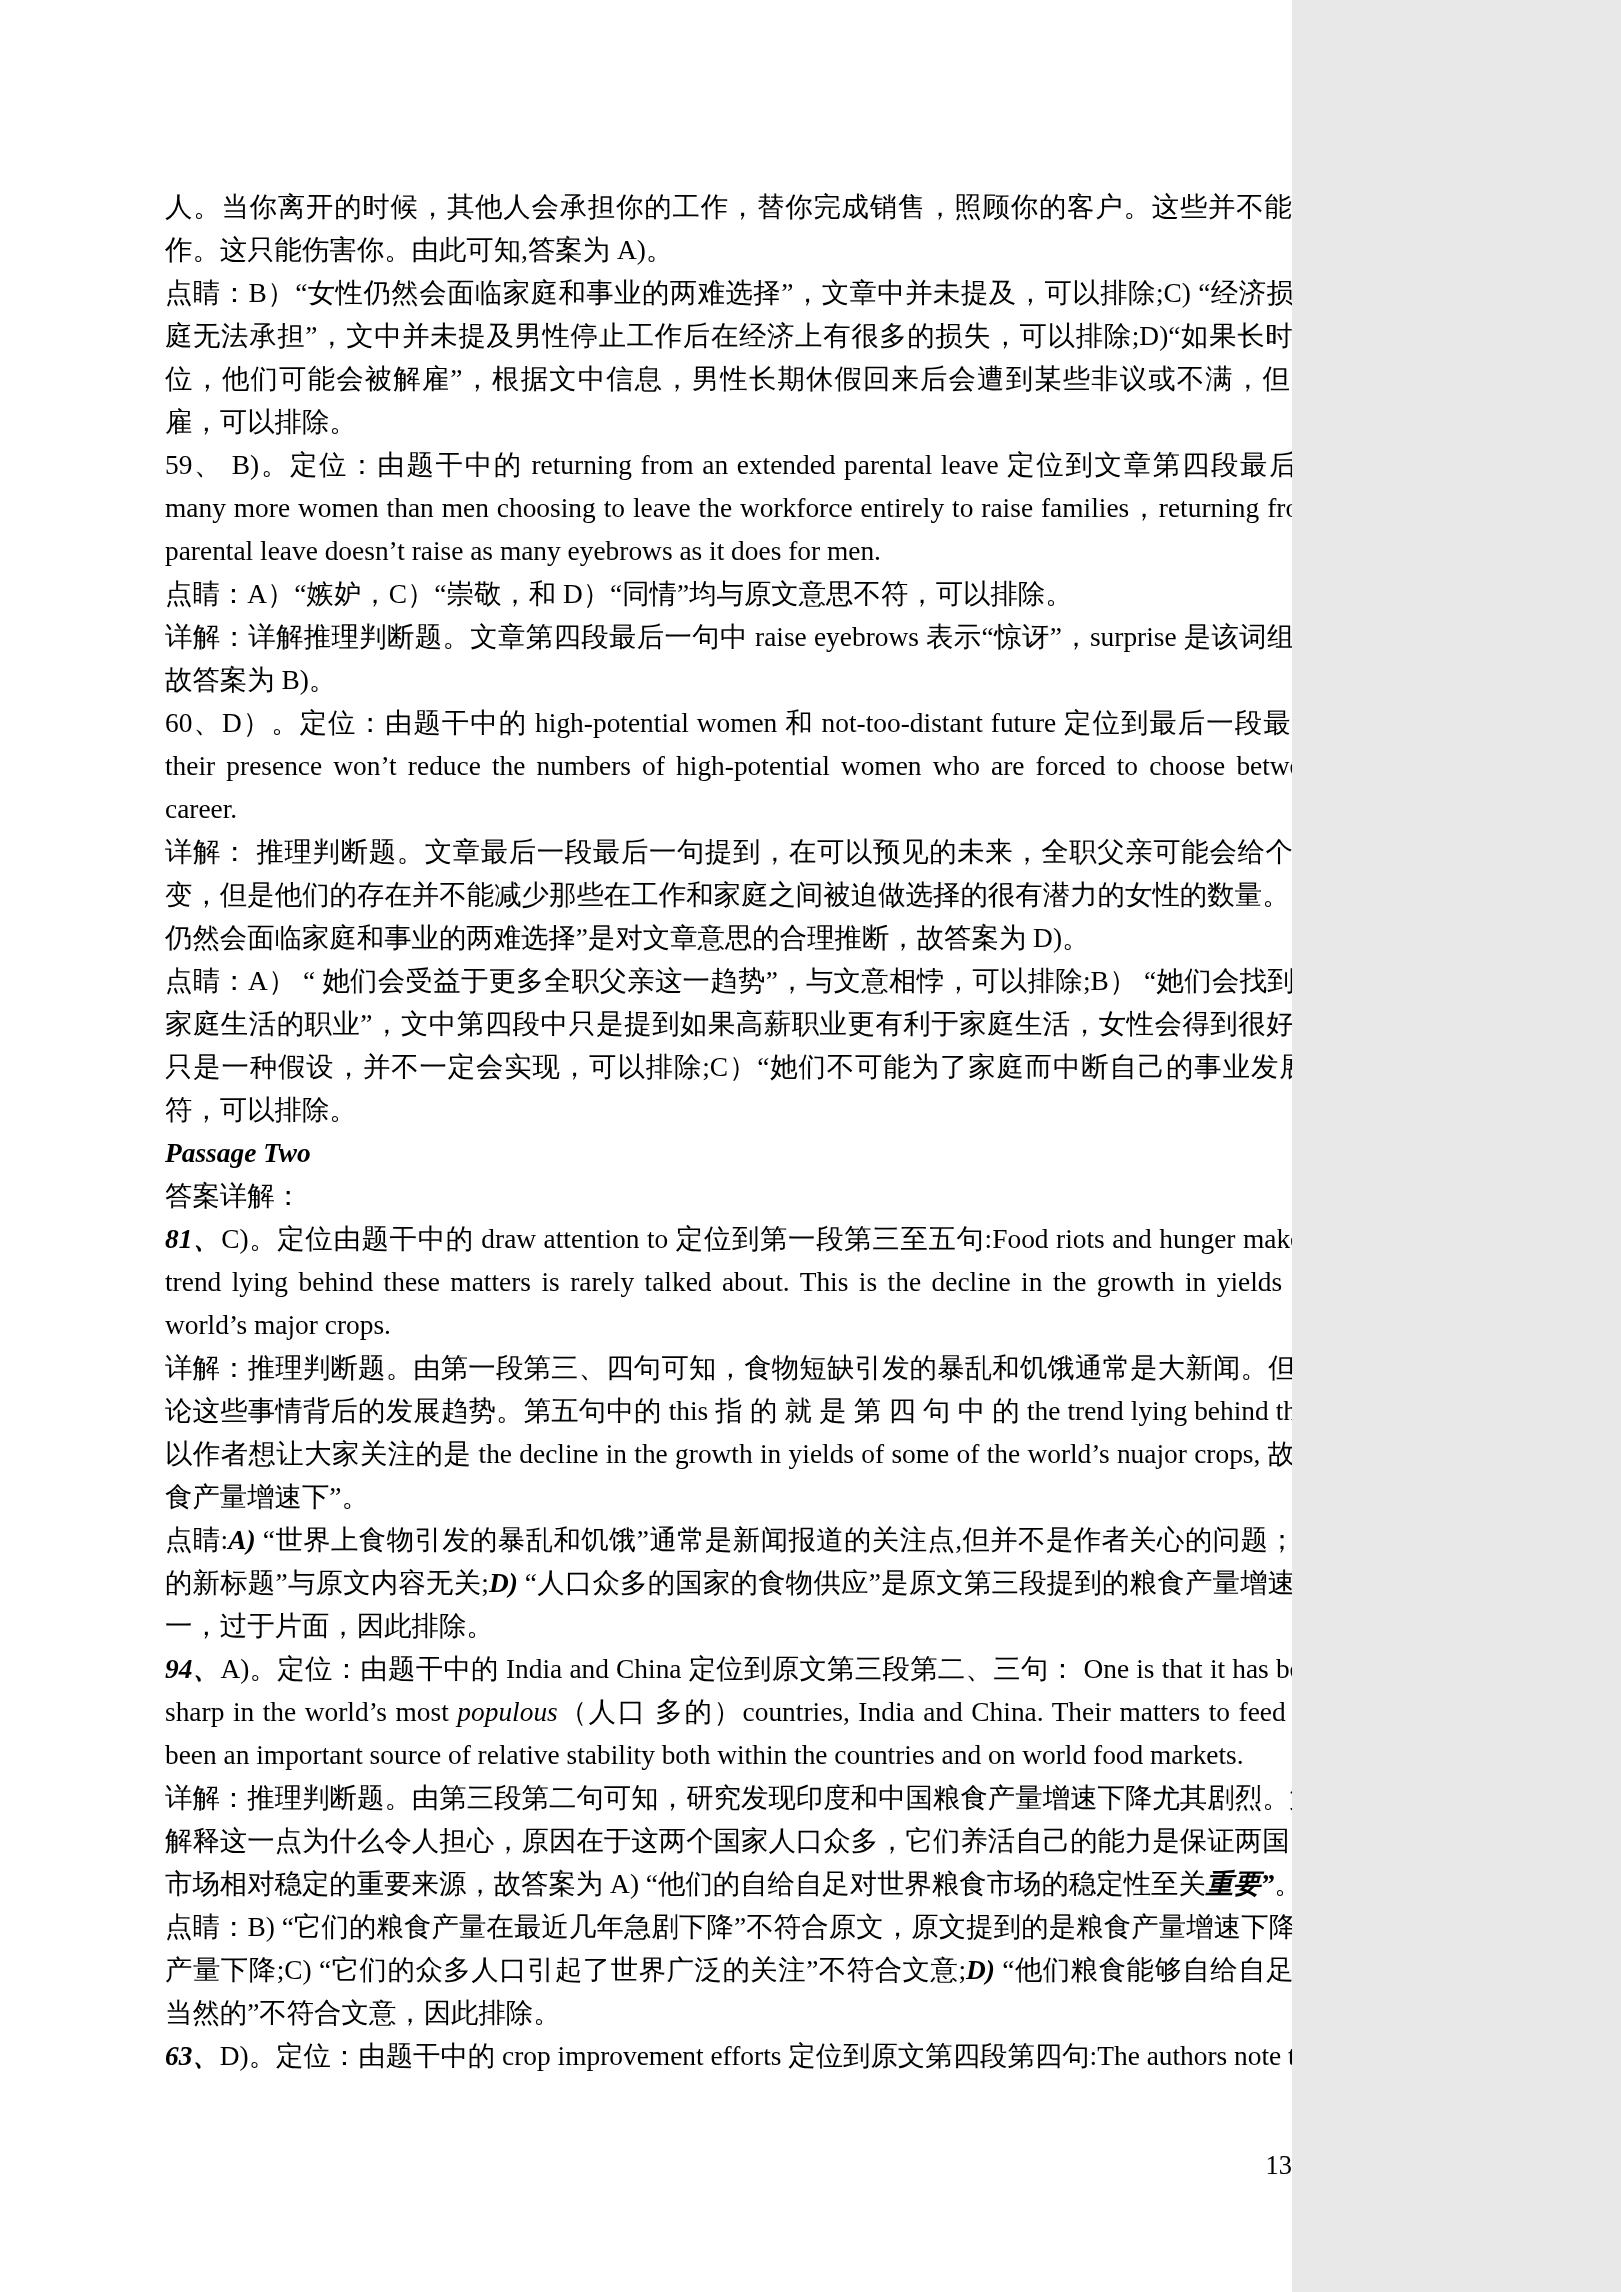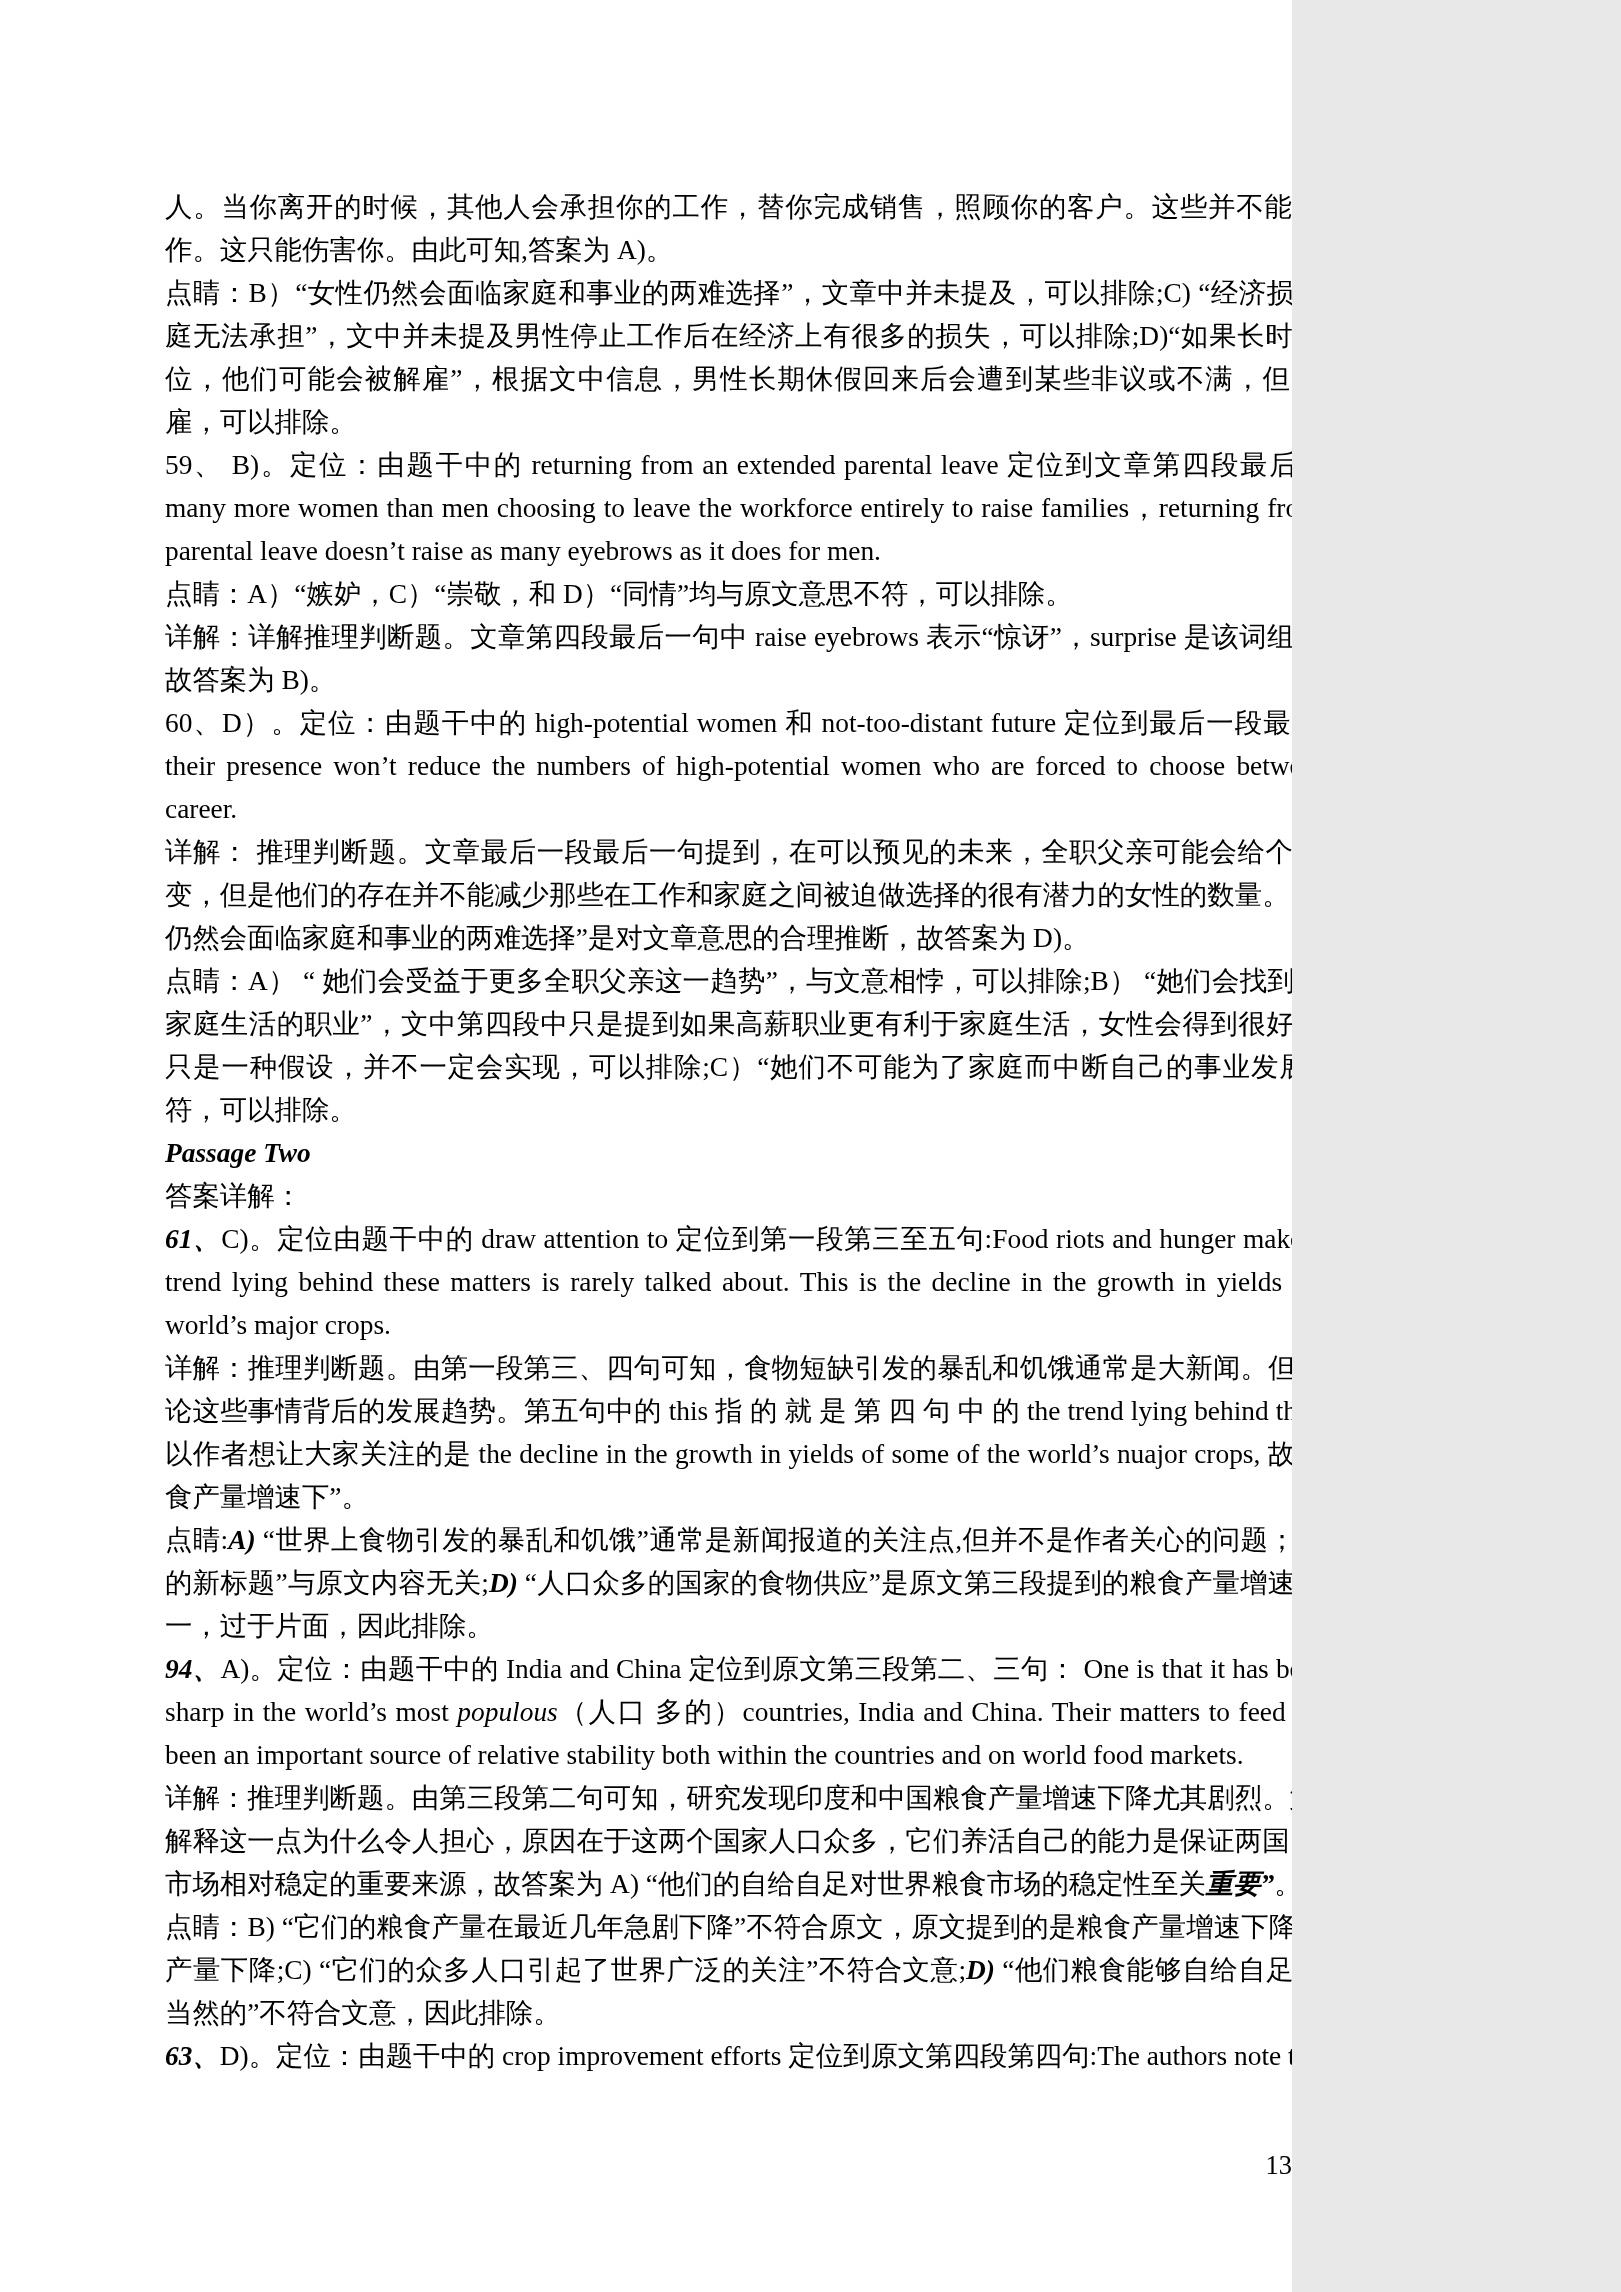--- a/index.html
+++ b/index.html
@@ -41,21 +41,21 @@
       <p><span>人。当你离开的时候，其他人会承担你的工作，替你完成销售，照顾你的客户。这些并不能有助于你的工作。这只能伤害你。由此可知,答案为 A)。</span></p>
       <p><span>点睛：B）“女性仍然会面临家庭和事业的两难选择”，文章中并未提及，可以排除;C) “经济损失会让一个家庭无法承担”，文中并未提及男性停止工作后在经济上有很多的损失，可以排除;D)“如果长时间脱离工作岗位，他们可能会被解雇”，根据文中信息，男性长期休假回来后会遭到某些非议或不满，但并不至于被解雇，可以排除。</span></p>
       <p><span>59、 B)。定位：由题干中的 returning from an extended parental leave 定位到文章第四段最后一句:But with many more women than men choosing to leave the workforce entirely to raise families，returning from an extended parental leave doesn’t raise as many eyebrows as it does for men.</span></p>
       <p><span>点睛：A）“嫉妒，C）“崇敬，和 D）“同情”均与原文意思不符，可以排除。</span></p>
       <p><span>详解：详解推理判断题。文章第四段最后一句中 raise eyebrows 表示“惊讶”，surprise 是该词组的同义转述，故答案为 B)。</span></p>
       <p><span>60、D）。定位：由题干中的 high-potential women 和 not-too-distant future 定位到最后一段最后一句：...but their presence won’t reduce the numbers of high-potential women who are forced to choose between family and career.</span></p>
       <p><span>详解： 推理判断题。文章最后一段最后一句提到，在可以预见的未来，全职父亲可能会给个体家庭带来改变，但是他们的存在并不能减少那些在工作和家庭之间被迫做选择的很有潜力的女性的数量。 选项 D) “女性仍然会面临家庭和事业的两难选择”是对文章意思的合理推断，故答案为 D)。</span></p>
       <p><span>点睛：A） “ 她们会受益于更多全职父亲这一趋势”，与文意相悖，可以排除;B） “她们会找到高薪的更利于家庭生活的职业”，文中第四段中只是提到如果高薪职业更有利于家庭生活，女性会得到很好的发展，而这只是一种假设，并不一定会实现，可以排除;C）“她们不可能为了家庭而中断自己的事业发展”，与原文不符，可以排除。</span></p>
       <p><span class="b">Passage Two</span></p>
       <p><span>答案详解：</span></p>
-      <p><span class="b">61、</span><span>C)。定位由题干中的 draw attention to 定位到第一段第三至五句:Food riots and hunger make news. But the trend lying behind these matters is rarely talked about. This is the decline in the growth in yields of some of the world’s major crops.</span></p>
+      <p><span class="b">81、</span><span>C)。定位由题干中的 draw attention to 定位到第一段第三至五句:Food riots and hunger make news. But the trend lying behind these matters is rarely talked about. This is the decline in the growth in yields of some of the world’s major crops.</span></p>
       <p><span>详解：推理判断题。由第一段第三、四句可知，食物短缺引发的暴乱和饥饿通常是大新闻。但是很少有人谈论这些事情背后的发展趋势。第五句中的 this 指 的 就 是 第 四 句 中 的  the trend lying behind these matters, 所以作者想让大家关注的是  the decline in the growth in yields of some of the world’s nuajor crops, 故答案为 C) “粮食产量增速下”。</span></p>
       <p><span>点睛:</span><span class="b">A)</span><span> “世界上食物引发的暴乱和饥饿”通常是新闻报道的关注点,但并不是作者关心的问题； B)  “主流媒体的新标题”与原文内容无关;</span><span class="b">D)</span><span> “人口众多的国家的食物供应”是原文第三段提到的粮食产量增速减缓的特点之一，过于片面，因此排除。</span></p>
       <p><span class="b">94、</span><span>A)。定位：由题干中的 India and China 定位到原文第三段第二、三句： One is that it has been particularly sharp in the world’s most </span><span class="i">populous</span><span>（人口 多的）countries, India and China. Their matters to feed themselves has been an important source of relative stability both within the countries and on world food markets.</span></p>
       <p><span>详解：推理判断题。由第三段第二句可知，研究发现印度和中国粮食产量增速下降尤其剧烈。第三 句进一步解释这一点为什么令人担心，原因在于这两个国家人口众多，它们养活自己的能力是保证两国 内和世界粮食市场相对稳定的重要来源，故答案为 A) “他们的自给自足对世界粮食市场的稳定性至关</span><span class="b">重要”</span><span>。</span></p>
       <p><span>点睛：B) “它们的粮食产量在最近几年急剧下降”不符合原文，原文提到的是粮食产量增速下降，而不是实际产量下降;C) “它们的众多人口引起了世界广泛的关注”不符合文意;</span><span class="b">D)</span><span> “他们粮食能够自给自足被认为是理所当然的”不符合文意，因此排除。</span></p>
       <p><span class="b">63、</span><span>D)。定位：由题干中的 crop improvement efforts 定位到原文第四段第四句:The authors note that “We have</span></p>
     </div>
   <div class="footer">13</div>
 </div>
 

